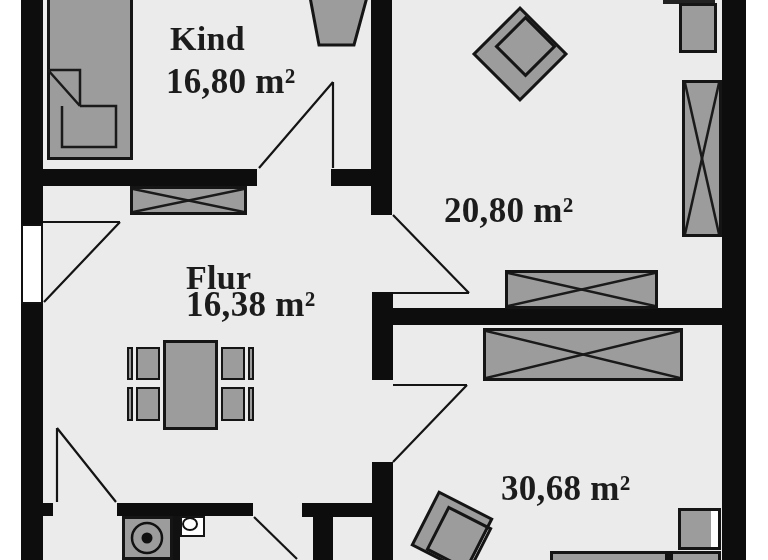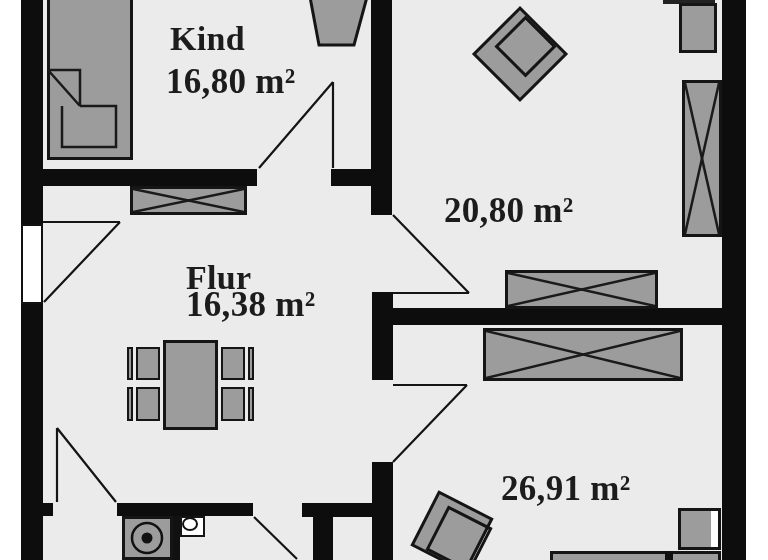--- a/index.html
+++ b/index.html
@@ -128,15 +128,15 @@
       <path d="M57,428 V502 M57,428 L116,502"></path>
       <path d="M254,517 L297,559"></path>
     </g>
   </svg>
 
   <div class="label room-name" style="left:170px;top:21px;">Kind</div>
   <div class="label room-area" style="left:166px;top:64px;">16,80 m²</div>
   <div class="label room-area" style="left:444px;top:161px;margin-top:32px;">20,80 m²</div>
   <div class="label room-name" style="left:186px;top:244px;margin-top:16px;">Flur</div>
   <div class="label room-area" style="left:186px;top:287px;">16,38 m²</div>
-  <div class="label room-area" style="left:501px;top:471px;">26,91 m²</div>
+  <div class="label room-area" style="left:501px;top:471px;">30,68 m²</div>
 
 </div>
 
 </body></html>

